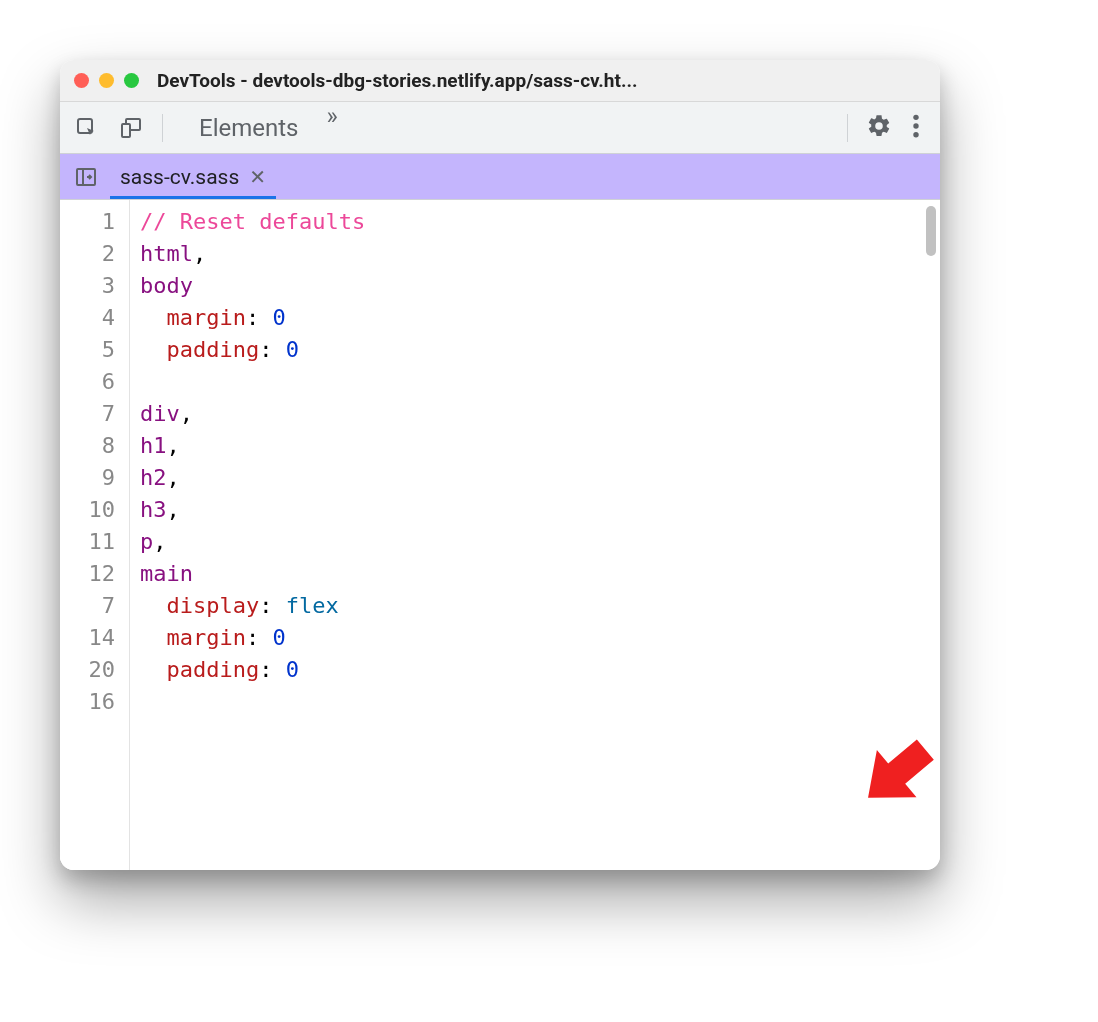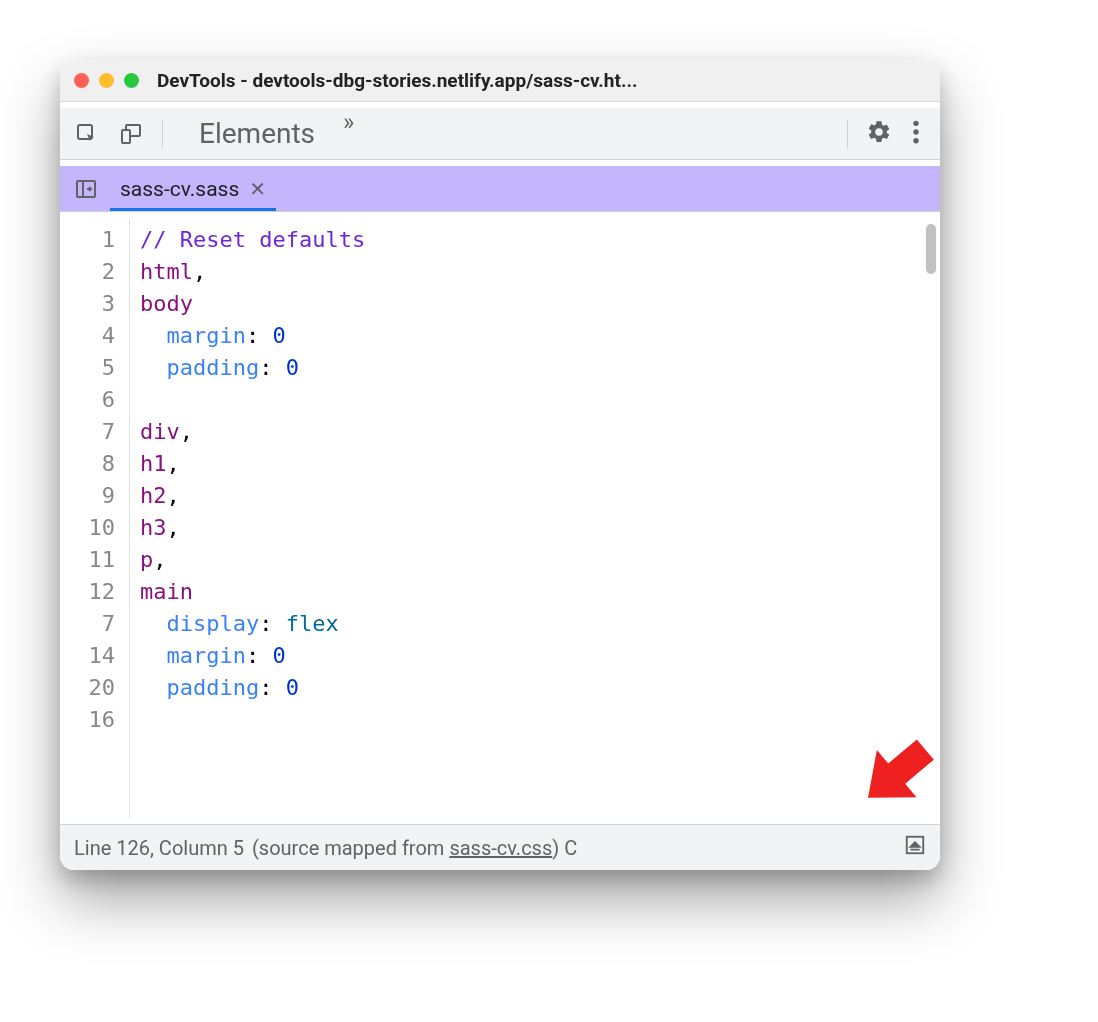--- a/index.html
+++ b/index.html
@@ -13,21 +13,20 @@
 .window {
   width: 880px;
   height: 810px;
   background: #fff;
   border-radius: 14px;
   box-shadow: 0 30px 60px rgba(0,0,0,0.35), 0 10px 20px rgba(0,0,0,0.2);
   overflow: hidden;
   display: flex;
   flex-direction: column;
   position: relative;
-  gap: 6px;
 }
 .titlebar {
   height: 42px;
   background: #f0f0f0;
   display: flex;
   align-items: center;
   padding: 0 14px;
   gap: 10px;
   border-bottom: 1px solid #d8d8d8;
 }
@@ -60,21 +59,21 @@
   display: flex; align-items: center; justify-content: center;
   color: #5f6368;
   cursor: pointer;
 }
 .tb-divider { width: 1px; height: 28px; background: #cfd2d5; }
 .tabs { display: flex; flex: 1; align-items: stretch; height: 100%; }
 .tab {
   padding: 0 18px;
   display: flex;
   align-items: center;
-  font-size: 28px;
+  font-size: 24px;
   color: #5f6368;
   cursor: pointer;
   position: relative;
 }
 .tab.active {
   color: #1a1a1a;
 }
 .tab.active::after {
   content: "";
   position: absolute;
@@ -139,23 +138,23 @@
   background:#fff;
   user-select: none;
 }
 .gutter div { padding-right: 6px; }
 .code {
   flex: 1;
   padding: 6px 0 6px 10px;
   white-space: pre;
   overflow: hidden;
 }
-.tok-comment { color: #6d28d9; }
+.tok-comment { color: #ec4899; }
 .tok-selector { color: #881180; }
-.tok-prop { color: #3b82f6; }
+.tok-prop { color: #b91c1c; }
 .tok-value { color: #0033cc; }
 .tok-ident { color: #0369a1; }
 .scrollbar-thumb {
   position:absolute;
   right:4px; top:6px;
   width:10px; height:50px;
   background:#c1c1c1;
   border-radius:5px;
 }
 
@@ -265,35 +264,20 @@
         <div>12</div>
         <div>7</div>
         <div>14</div>
         <div>20</div>
         <div>16</div>
       </div>
     <div class="code" id="code"><div><span class="tok-comment">// Reset defaults</span></div><div><span class="tok-selector">html</span>,</div><div><span class="tok-selector">body</span></div><div>  <span class="tok-prop">margin</span>: <span class="tok-value">0</span></div><div>  <span class="tok-prop">padding</span>: <span class="tok-value">0</span></div><div>&nbsp;</div><div><span class="tok-selector">div</span>,</div><div><span class="tok-selector">h1</span>,</div><div><span class="tok-selector">h2</span>,</div><div><span class="tok-selector">h3</span>,</div><div><span class="tok-selector">p</span>,</div><div><span class="tok-selector">main</span></div><div>  <span class="tok-prop">display</span>: <span class="tok-ident">flex</span></div><div>  <span class="tok-prop">margin</span>: <span class="tok-value">0</span></div><div>  <span class="tok-prop">padding</span>: <span class="tok-value">0</span></div><div>&nbsp;</div></div>
     <div class="scrollbar-thumb"></div>
   </div>
 
-  <div class="statusbar">
-    <span>Line 126, Column 5</span>
-    <span>
-      <span>(source mapped from </span><span class="link">sass-cv.css</span><span>)</span><span> C</span>
-    </span>
-    <div class="sb-right">
-      <div>
-        <svg class="eject-icon" viewBox="0 0 24 24" fill="none" stroke="#5f6368" stroke-width="2">
-          <rect x="3" y="3" width="18" height="18"></rect>
-          <path d="M7 14 l5 -5 5 5 z" fill="#5f6368"></path>
-          <line x1="7" y1="17" x2="17" y2="17"></line>
-        </svg>
-      </div>
-    </div>
-  </div>
 
   <svg class="arrow-annotation" viewBox="0 0 100 100">
     <g transform="rotate(30 50 50)">
     <path d="M50 18 L78 52 L62 52 L62 86 L38 86 L38 52 L22 52 Z" fill="#ef2020" transform="rotate(200 50 50)"></path>
     </g>
   </svg>
 
 </div>
 
 </body></html>

